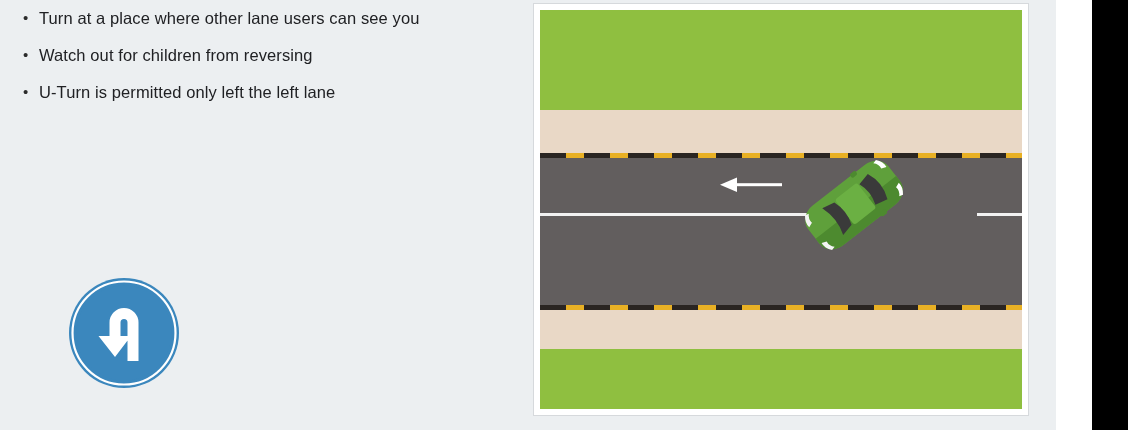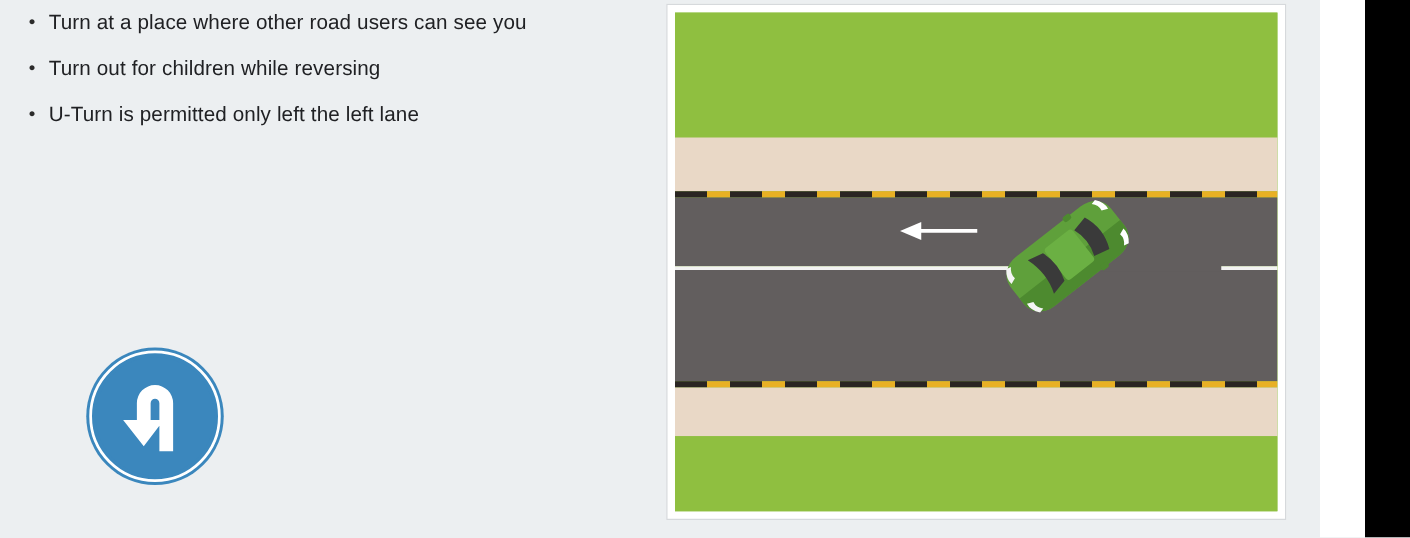--- a/index.html
+++ b/index.html
@@ -141,26 +141,26 @@
 </style>
 </head>
 <body>
 
 <div id="slide">
 
   <div id="bullets">
 
     <div class="bullet-row">
       <div class="bullet-mark">•</div>
-      <div class="bullet-text">Turn at a place where other road users can see you</div>
+      <div class="bullet-text">Turn at a place where other lane users can see you</div>
     </div>
 
     <div class="bullet-row">
       <div class="bullet-mark">•</div>
-      <div class="bullet-text">Turn out for children while reversing</div>
+      <div class="bullet-text">Watch out for children from reversing</div>
     </div>
 
     <div class="bullet-row">
       <div class="bullet-mark">•</div>
       <div class="bullet-text">U-Turn is permitted only left the left lane</div>
     </div>
 
   </div>
 
   <div id="uturn-sign">

